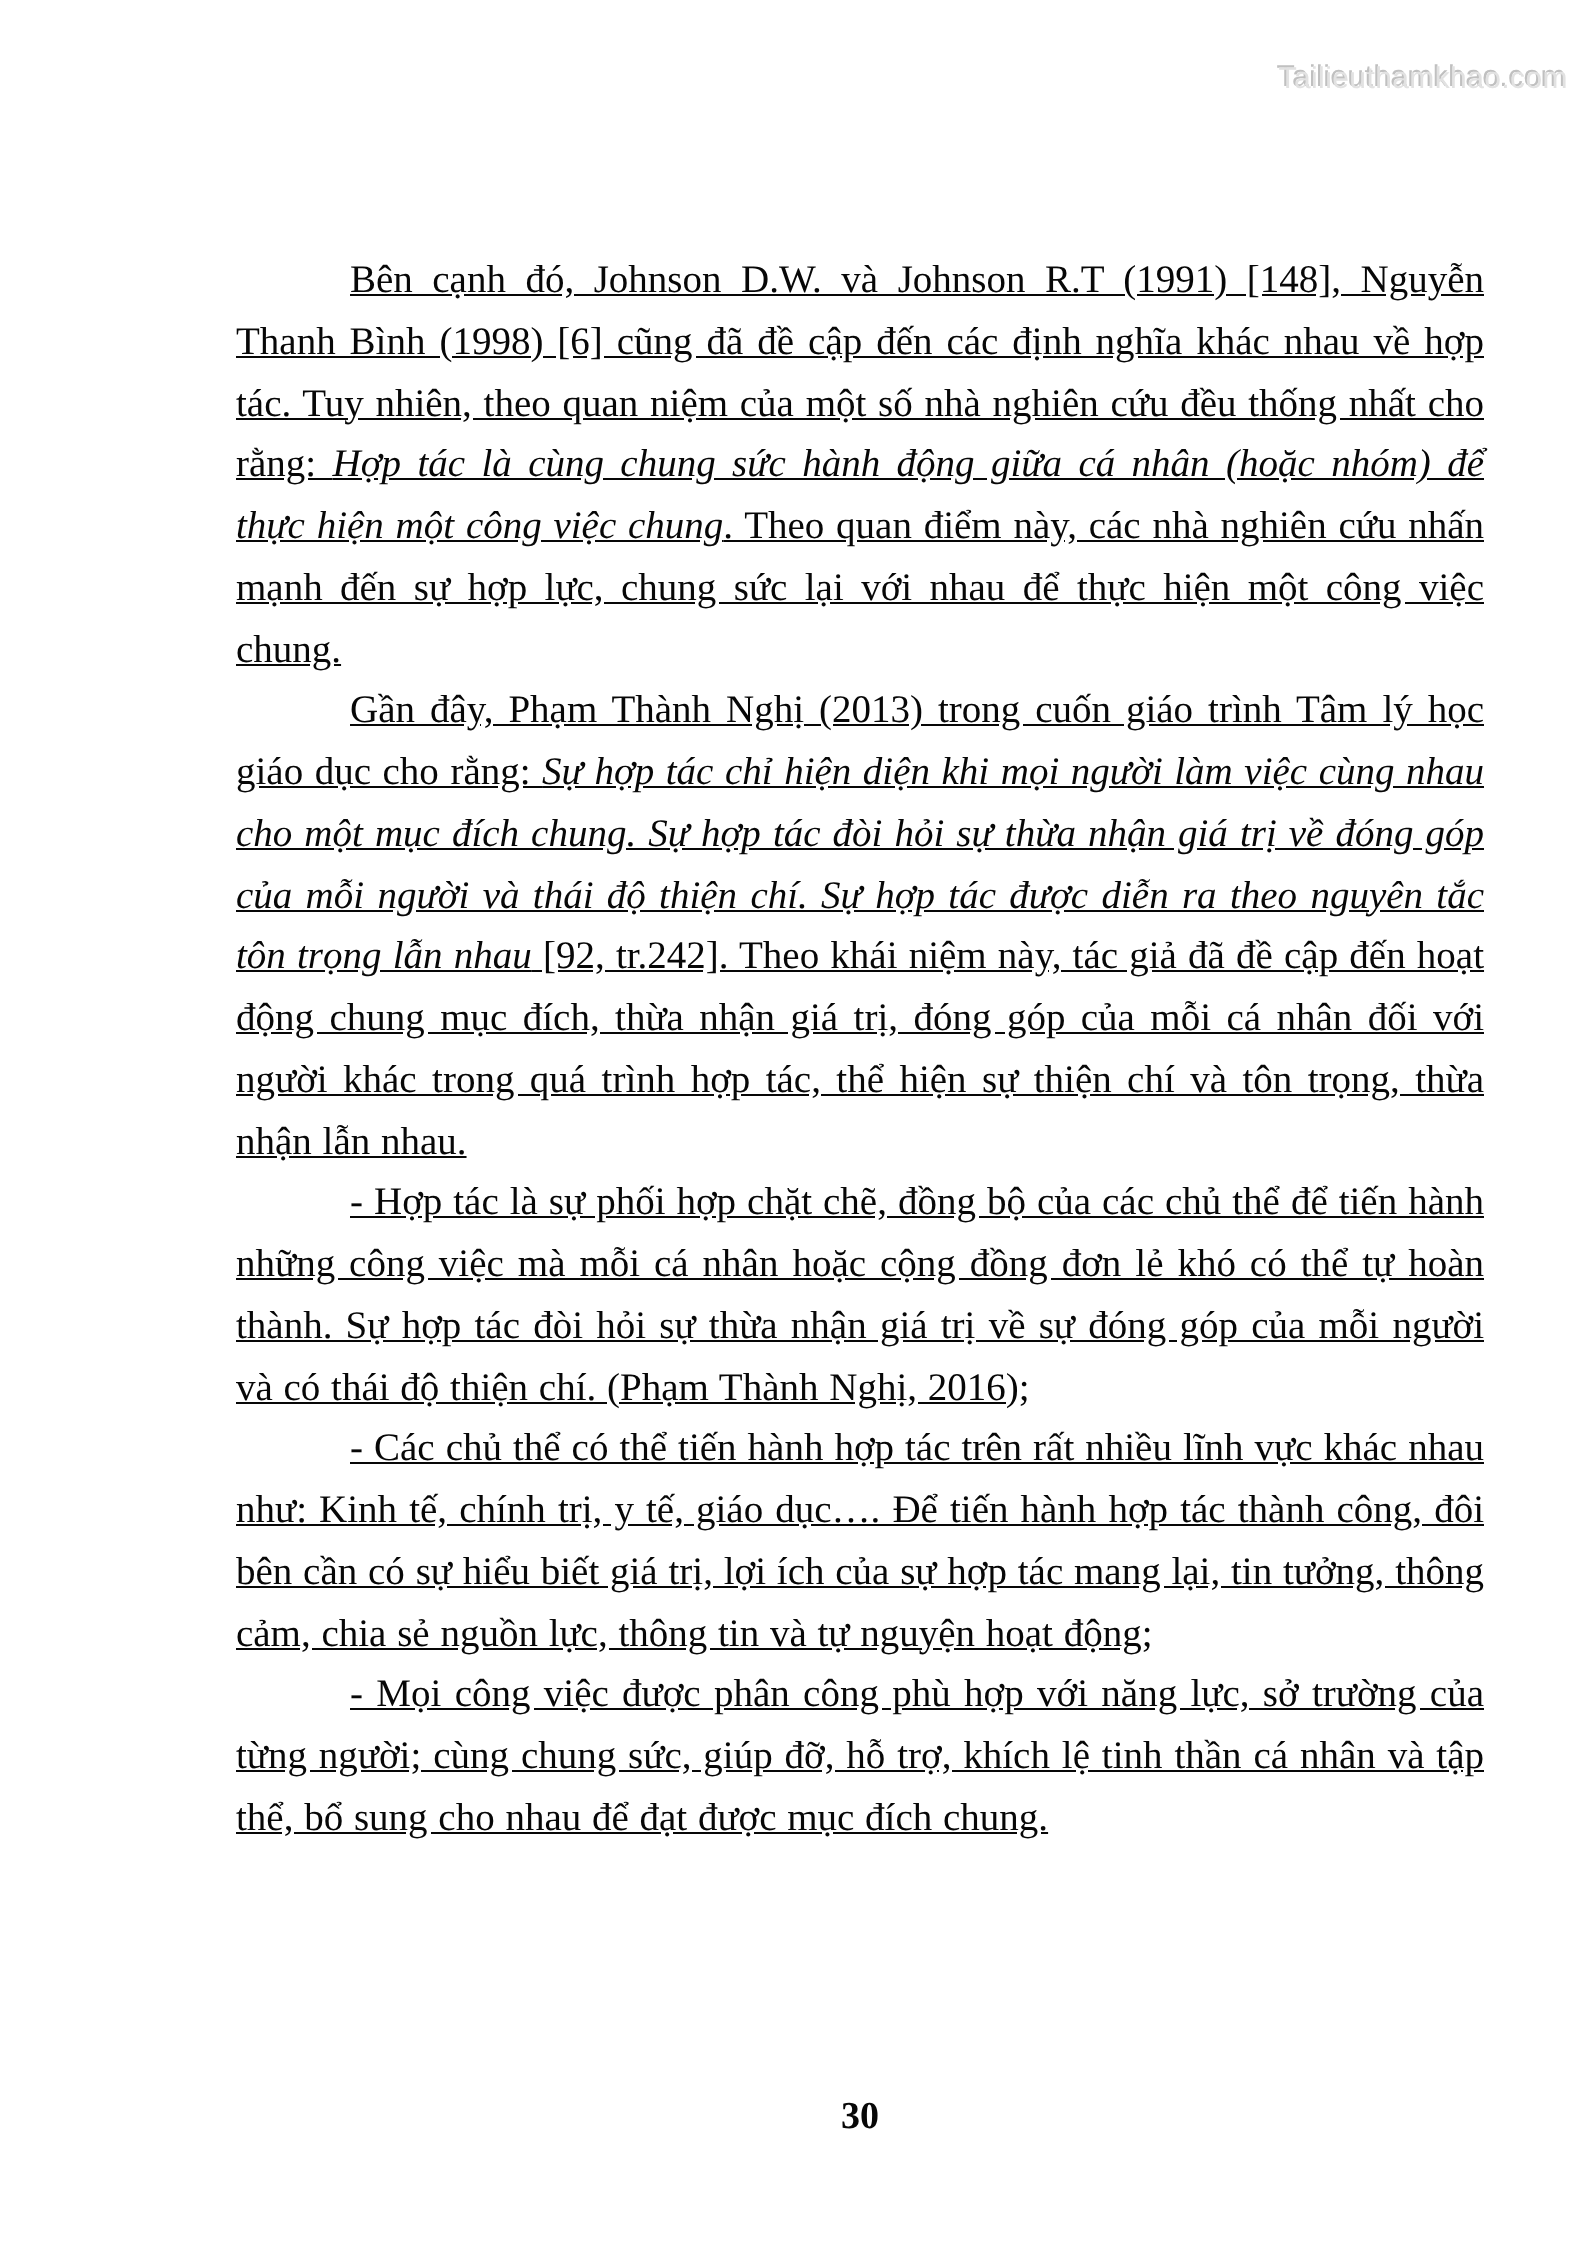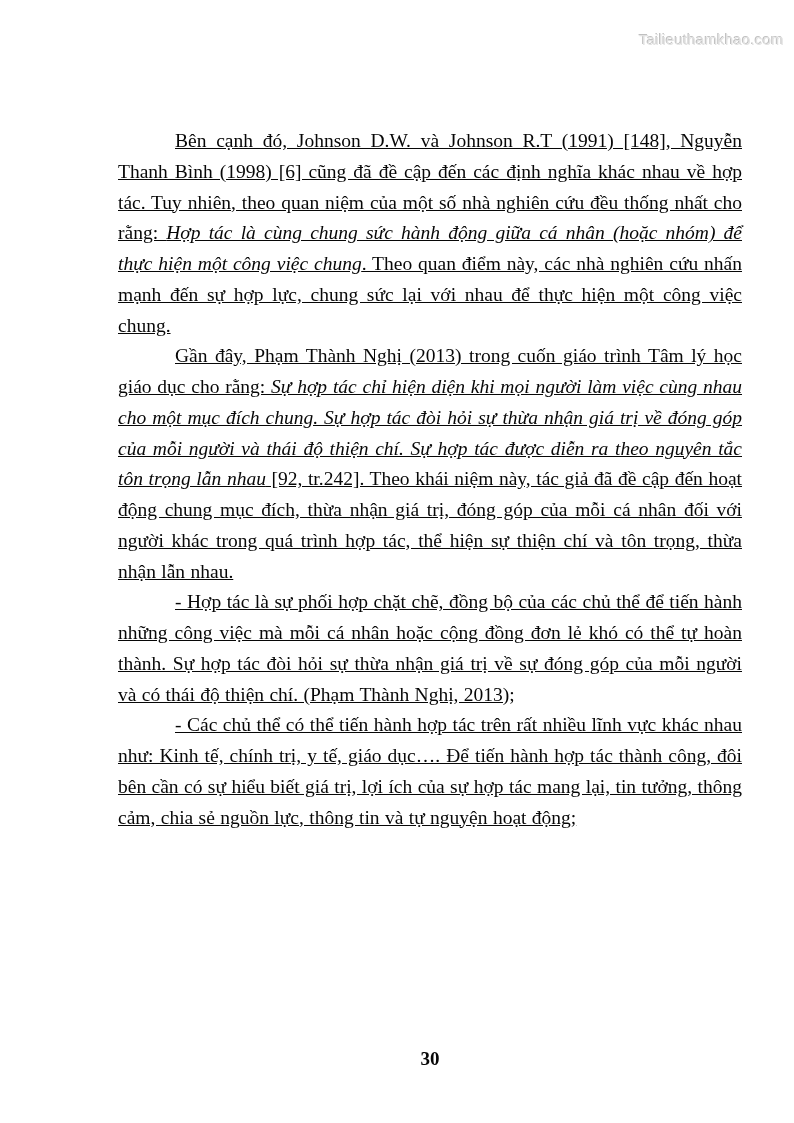--- a/index.html
+++ b/index.html
@@ -61,20 +61,21 @@
 </style>
 </head>
 <body>
 
 <div class="page">
   <div class="watermark">Tailieuthamkhao.com</div>
 
   <main class="doc-body" id="doc-body">
       <p class="para"><span class="">Bên cạnh đó, Johnson D.W. và Johnson R.T (1991) [148], Nguyễn Thanh Bình (1998) [6] cũng đã đề cập đến các định nghĩa khác nhau về hợp tác. Tuy nhiên, theo quan niệm của một số nhà nghiên cứu đều thống nhất cho rằng: </span><span class="italic">Hợp tác là cùng chung sức hành động giữa cá nhân (hoặc nhóm) để thực hiện một công việc chung</span><span class="">. Theo quan điểm này, các nhà nghiên cứu nhấn mạnh đến sự hợp lực, chung sức lại với nhau để thực hiện một công việc chung.</span></p>
       <p class="para"><span class="">Gần đây, Phạm Thành Nghị (2013) trong cuốn giáo trình Tâm lý học giáo dục cho rằng: </span><span class="italic">Sự hợp tác chỉ hiện diện khi mọi người làm việc cùng nhau cho một mục đích chung. Sự hợp tác đòi hỏi sự thừa nhận giá trị về đóng góp của mỗi người và thái độ thiện chí. Sự hợp tác được diễn ra theo nguyên tắc tôn trọng lẫn nhau</span><span class=""> [92, tr.242]. Theo khái niệm này, tác giả đã đề cập đến hoạt động chung mục đích, thừa nhận giá trị, đóng góp của mỗi cá nhân đối với người khác trong quá trình hợp tác, thể hiện sự thiện chí và tôn trọng, thừa nhận lẫn nhau.</span></p>
-      <p class="para"><span class="">- Hợp tác là sự phối hợp chặt chẽ, đồng bộ của các chủ thể để tiến hành những công việc mà mỗi cá nhân hoặc cộng đồng đơn lẻ khó có thể tự hoàn thành. Sự hợp tác đòi hỏi sự thừa nhận giá trị về sự đóng góp của mỗi người và có thái độ thiện chí. (Phạm Thành Nghị, 2013);</span></p>
+      <p class="para"><span class="">- Hợp tác là sự phối hợp chặt chẽ, đồng bộ của các chủ thể để tiến hành những công việc mà mỗi cá nhân hoặc cộng đồng đơn lẻ khó có thể tự hoàn thành. Sự hợp tác đòi hỏi sự thừa nhận giá trị về sự đóng góp của mỗi người và có thái độ thiện chí. (Phạm Thành Nghị, 2016);</span></p>
       <p class="para"><span class="">- Các chủ thể có thể tiến hành hợp tác trên rất nhiều lĩnh vực khác nhau như: Kinh tế, chính trị, y tế, giáo dục…. Để tiến hành hợp tác thành công, đôi bên cần có sự hiểu biết giá trị, lợi ích của sự hợp tác mang lại, tin tưởng, thông cảm, chia sẻ nguồn lực, thông tin và tự nguyện hoạt động;</span></p>
+      <p class="para"><span class="">- Mọi công việc được phân công phù hợp với năng lực, sở trường của từng người; cùng chung sức, giúp đỡ, hỗ trợ, khích lệ tinh thần cá nhân và tập thể, bổ sung cho nhau để đạt được mục đích chung.</span></p>
     </main>
 
   <footer class="footer">
     <span class="page-number">30</span>
   </footer>
 </div>
 
 </body></html>

